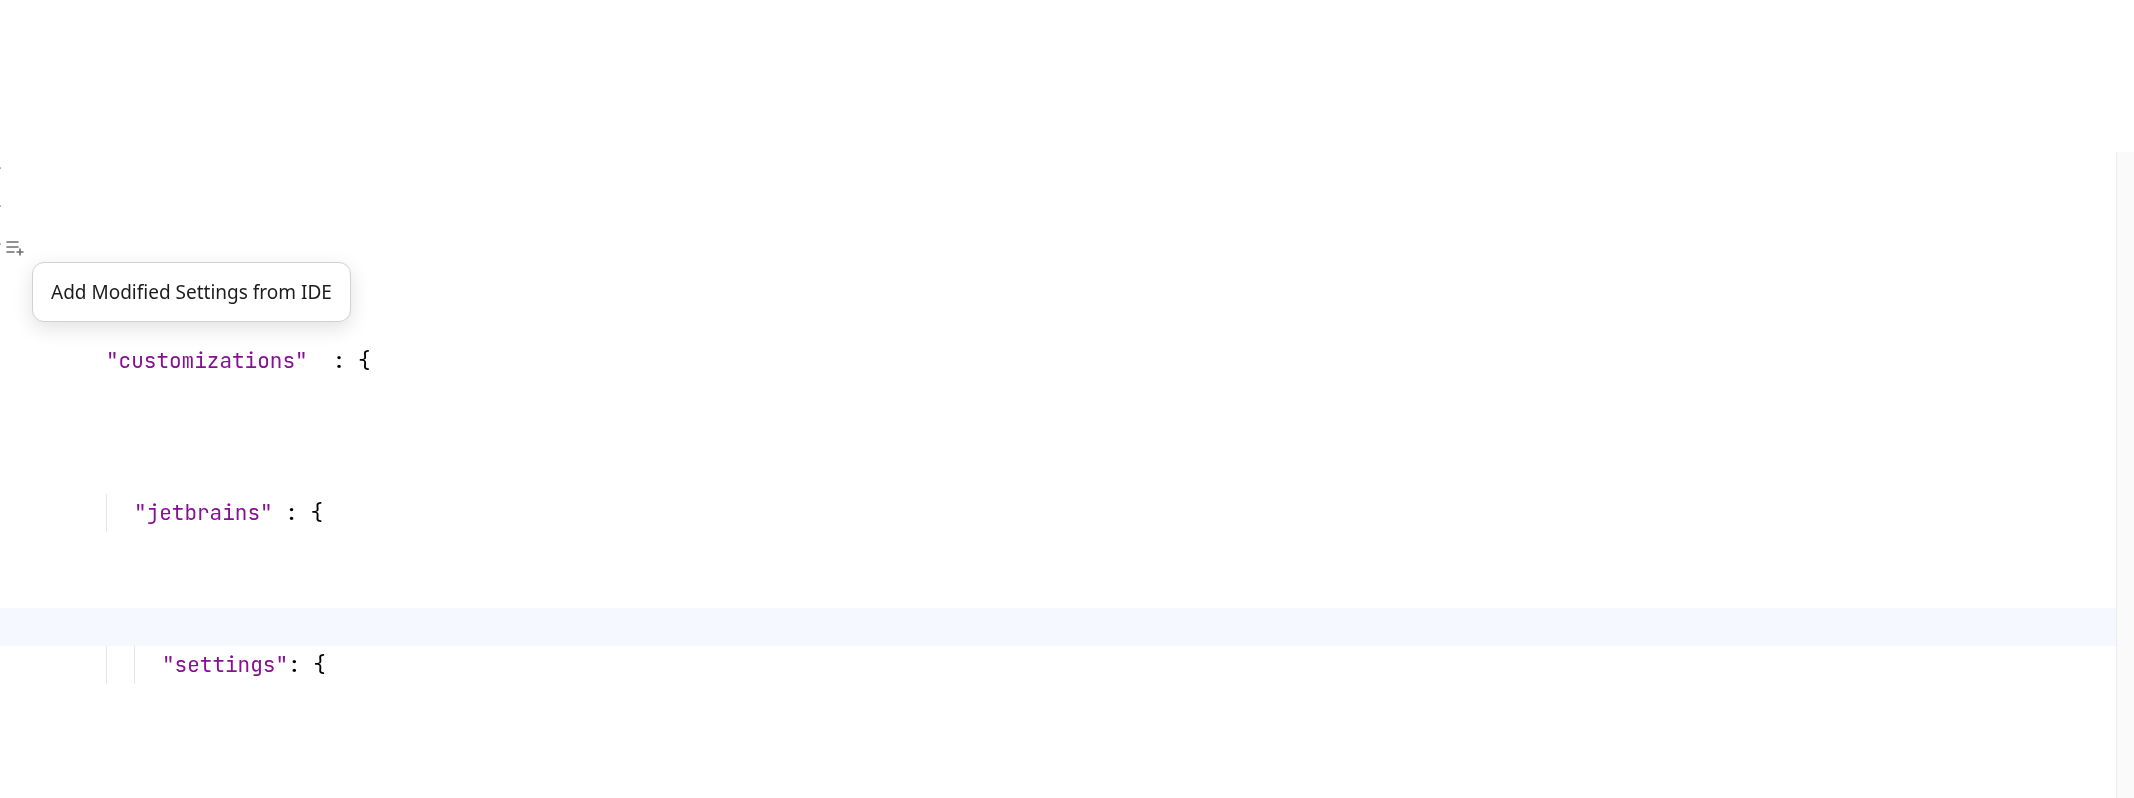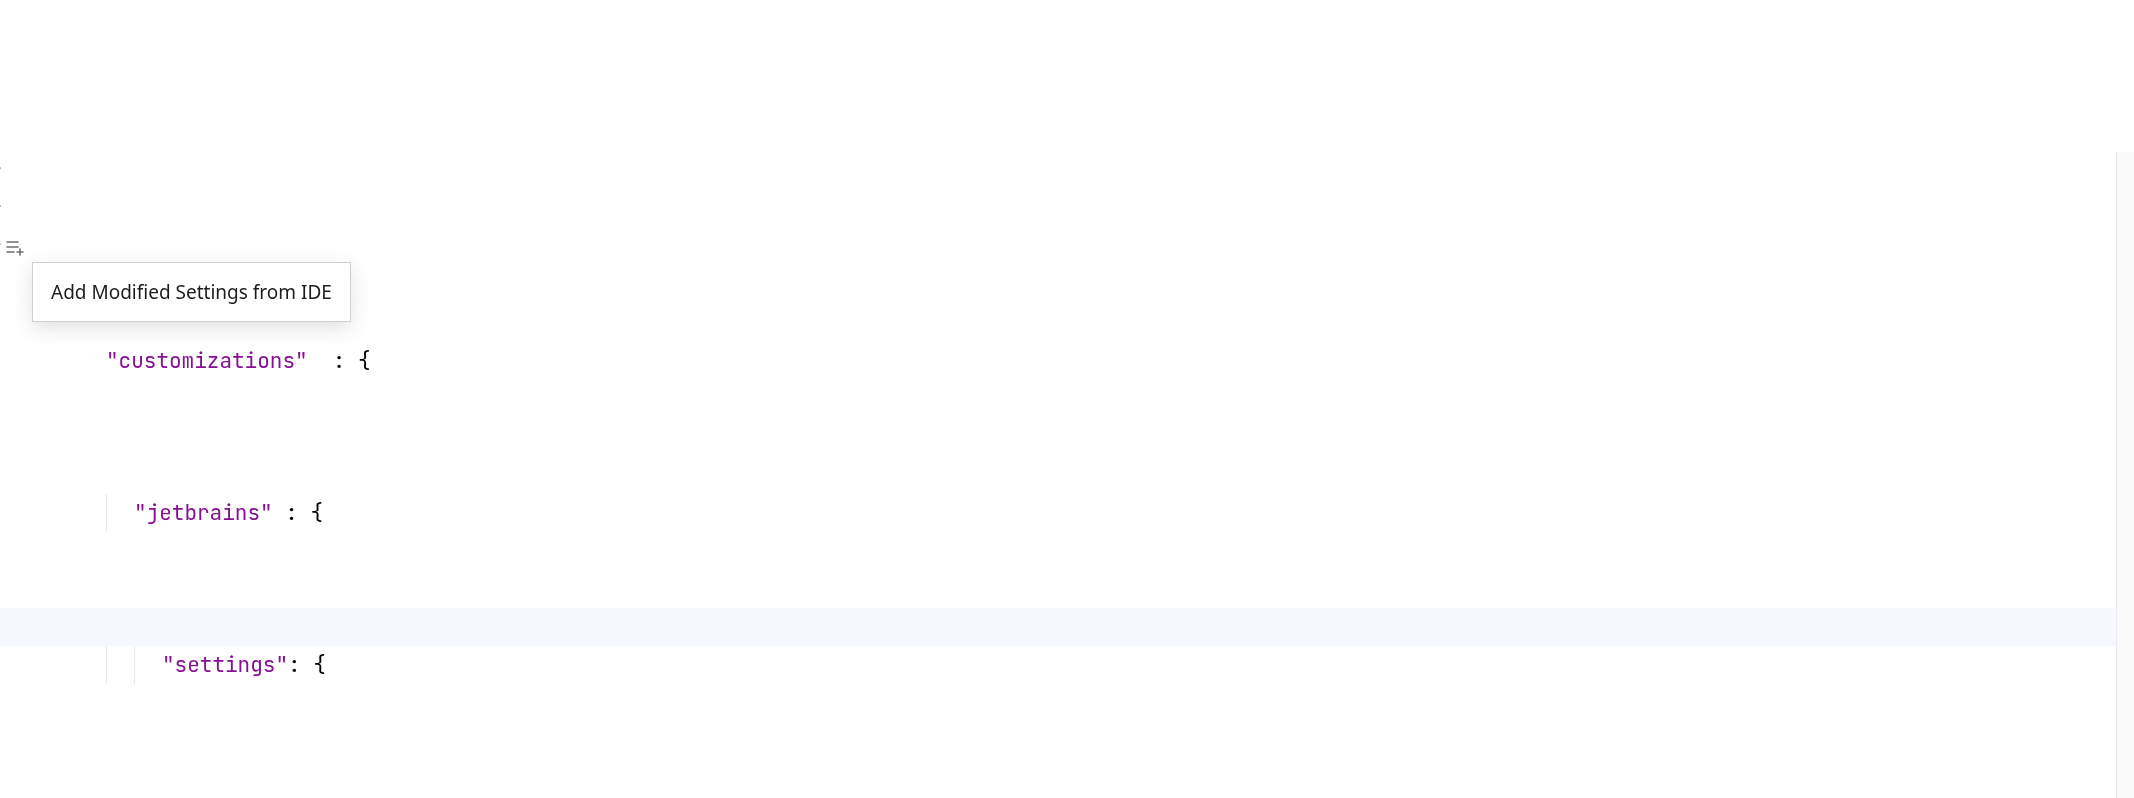--- a/index.html
+++ b/index.html
@@ -70,21 +70,21 @@
     height: 38px;
     vertical-align: top;
   }
   .ind.first { border-left: none; }
   .key { color: #871094; }
   .punct { color: #000000; }
   .tooltip {
     position: absolute;
     background: #ffffff;
     border: 1px solid #d1d1d1;
-    border-radius: 0;
+    border-radius: 12px;
     padding: 10px 18px;
     font-family: -apple-system, "Segoe UI", system-ui, sans-serif;
     font-size: 19px;
     color: #1c1c1c;
     box-shadow: 0 6px 20px rgba(0,0,0,0.12);
     z-index: 50;
     white-space: nowrap;
   }
   .scrollbar {
     position: absolute;

